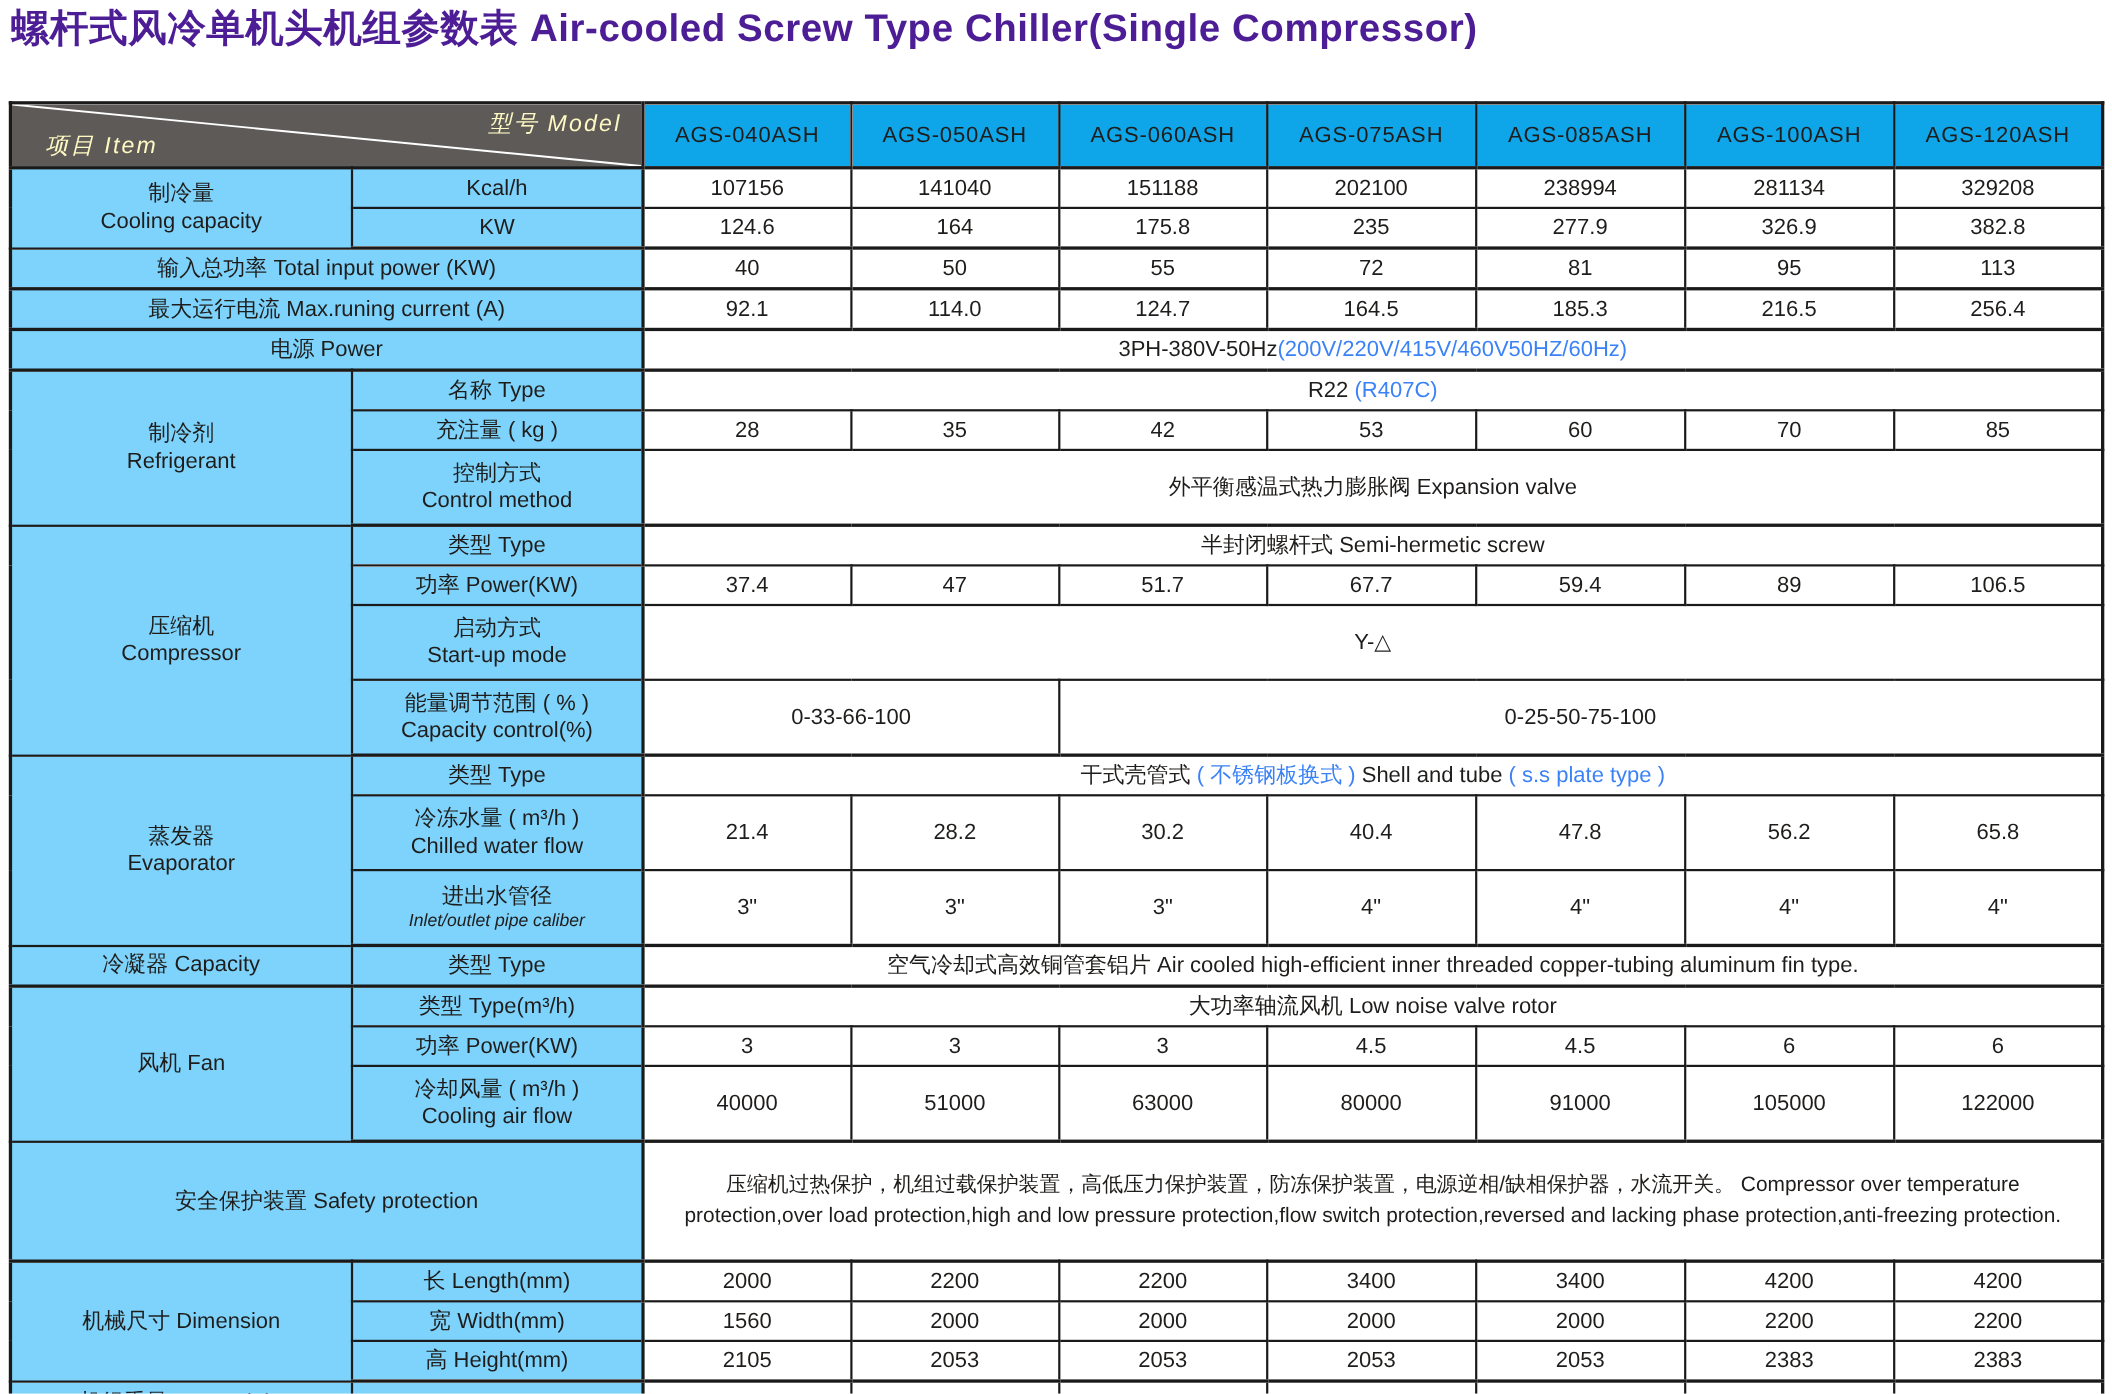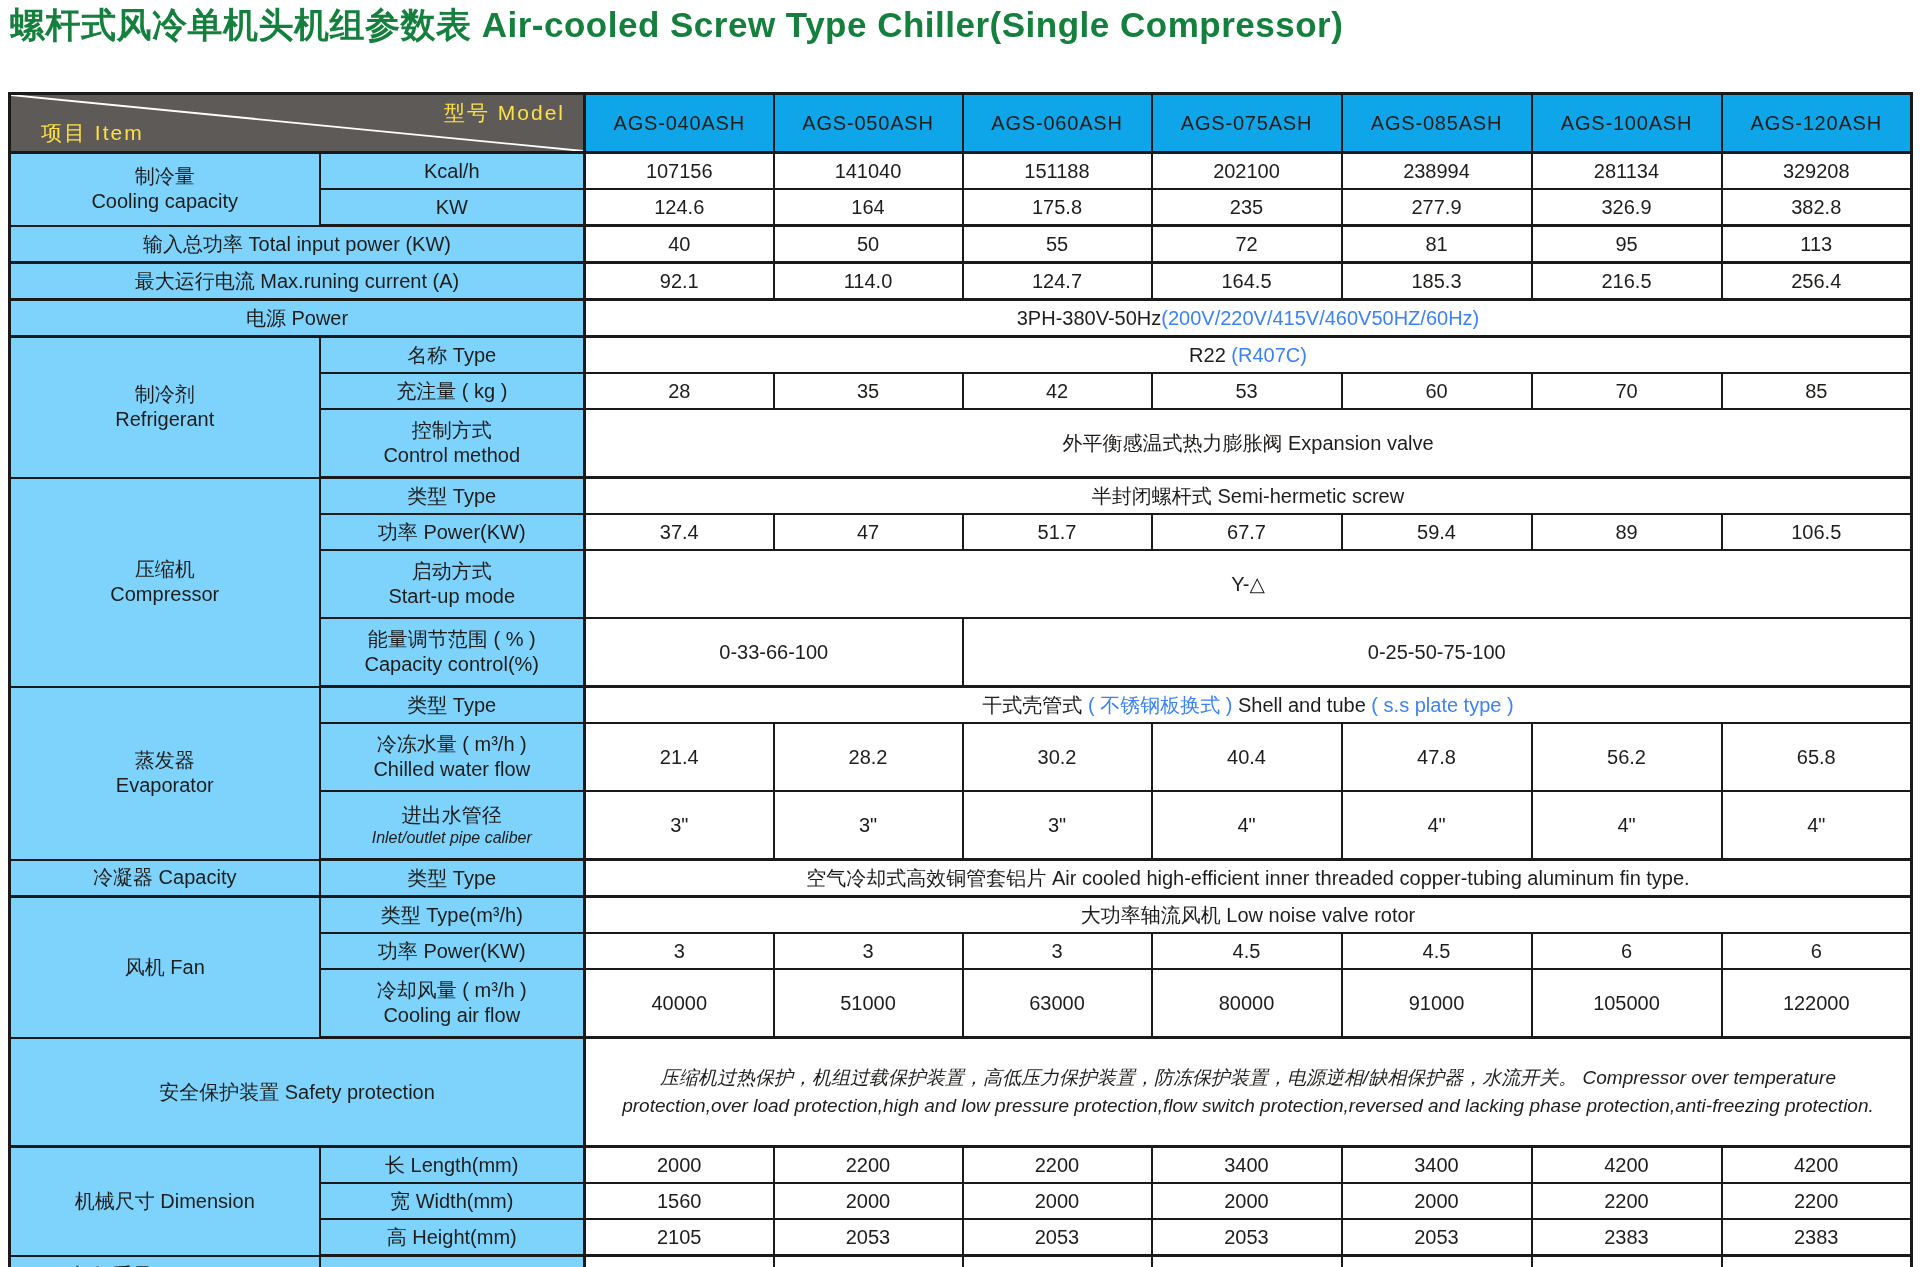--- a/index.html
+++ b/index.html
@@ -7,21 +7,21 @@
     position:relative;
     width:1920px;height:1267px;
     background:#ffffff;
     font-family:"Liberation Sans","DejaVu Sans",sans-serif;
     color:#1a1a1a;
     overflow:hidden;
   }
   .title{
     position:absolute;left:10px;top:2px;
     font-size:35px;font-weight:700;letter-spacing:0.5px;
-    color:#15803d;white-space:nowrap;text-align:center;
+    color:#4c1d95;white-space:nowrap;text-align:center;
   }
   table.spec{
     position:absolute;left:8px;top:92px;
     width:1902px;
     border-collapse:collapse;
     table-layout:fixed;
     border:3px solid #1a1a1a;
   }
   td{
     border:2px solid #1a1a1a;
@@ -36,29 +36,29 @@
   
   tr.rh td{height:52px;}
   tr.r1 td{height:30px;}
   tr.r2 td{height:62px;}
   tr.r3 td{height:98px;}
   tr.r4 td{height:34px;}
   
   .label{background:#7dd3fc;}
   .modelhead{background:#0ea5e9;letter-spacing:0.8px;}
   .diag{
-    background:#5d5a57;color:#fde047;position:relative;padding:0;
+    background:#5d5a57;color:#fef9c3;position:relative;padding:0;font-style:italic;
   }
   .diag .corner-tr{position:absolute;top:5px;right:18px;font-size:21px;letter-spacing:2px;}
   .diag .corner-bl{position:absolute;bottom:5px;left:30px;font-size:21px;letter-spacing:2px;}
   .diag svg{position:absolute;left:0;top:0;width:100%;height:100%;display:block;}
   .red{color:#3b82f6;}
   .small-en{font-size:16px;line-height:1.2;font-style:italic;}
   .en-line{font-size:20px;text-align:center;}
-  .safety-cell{font-size:19px;line-height:1.5;padding:4px 30px;font-style:italic;}
+  .safety-cell{font-size:19px;line-height:1.5;padding:4px 30px;}
 </style>
 </head>
 <body>
 
 <div class="page">
   <div class="title">螺杆式风冷单机头机组参数表 Air-cooled Screw Type Chiller(Single Compressor)</div>
 
   <table class="spec">
     <colgroup>
       <col style="width:310px">

